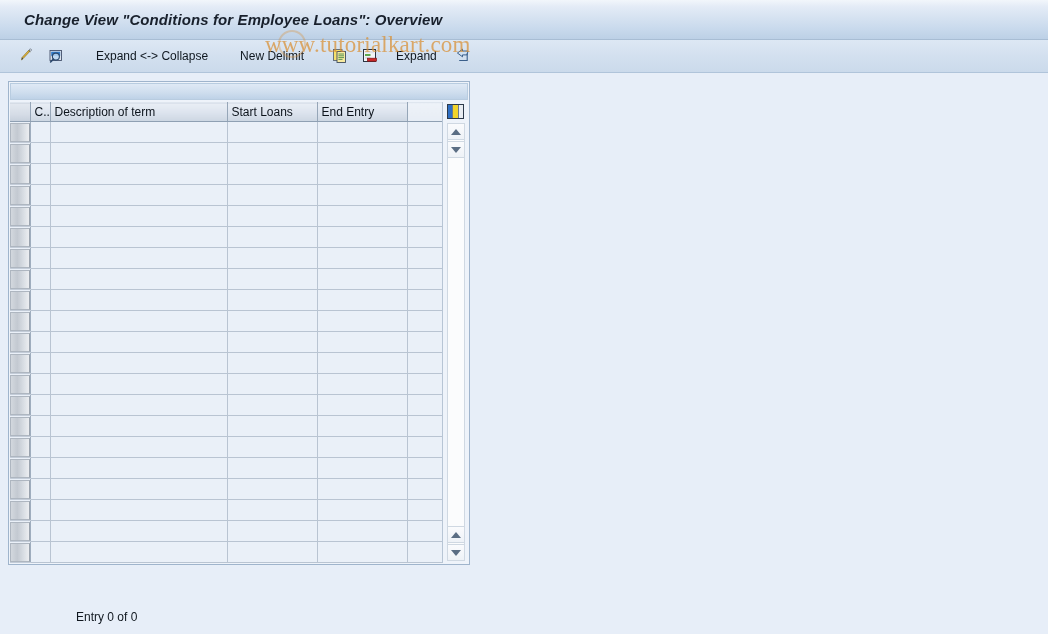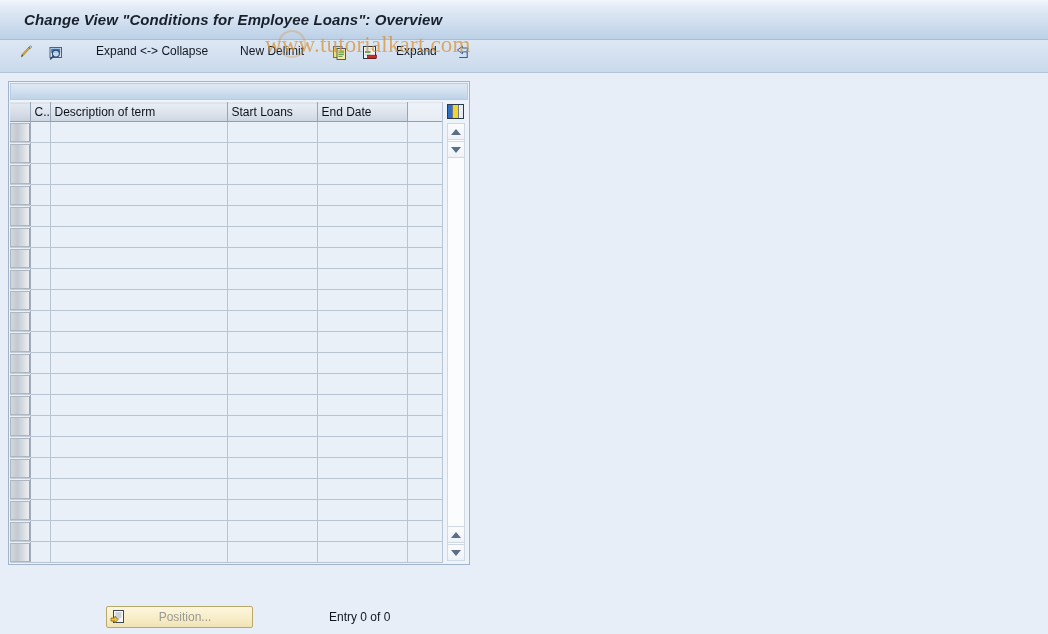--- a/index.html
+++ b/index.html
@@ -42,21 +42,21 @@
     background: linear-gradient(to bottom, #dde8f4 0%, #d3e0ef 50%, #cbdaeb 100%);
     border-bottom: 1px solid #b0c4da;
     display: flex;
     align-items: center;
     box-sizing: border-box;
     position: relative;
     z-index: 2;
   }
   .tb-item {
     display: flex;
-    align-items: flex-start;
+    align-items: center;
     height: 24px;
     padding: 0 4px;
     margin-left: 2px;
     border: 1px solid transparent;
     border-radius: 2px;
     cursor: default;
     white-space: nowrap;
   }
   .tb-item:first-child { margin-left: 12px; }
   .tb-label {
@@ -396,21 +396,21 @@
           <col style="width:90px">
           <col style="width:90px">
           <col>
         </colgroup>
         <thead>
           <tr>
             <th class="sel-th"></th>
             <th>C..</th>
             <th>Description of term</th>
             <th>Start Loans</th>
-            <th>End Date</th>
+            <th>End Entry</th>
             <th class="pad-th"></th>
           </tr>
         </thead>
         <tbody id="grid-body">
             <tr>
               <td class="sel-td">
                 <div class="sel-btn"></div>
               </td>
               <td></td>
               <td></td>
@@ -640,24 +640,14 @@
         </div>
       <div class="arw dn2">
           <span class="tri down"></span>
         </div>
     </div>
 
   </div>
 </div>
 
 <div class="footer">
-  <div class="pos-btn">
-    <span class="pos-icon">
-      <svg width="16" height="16" viewBox="0 0 16 16">
-        <rect x="3.5" y="1.5" width="10" height="12" fill="#f7f8fa" stroke="#3c4756" stroke-width="1"></rect>
-        <path d="M5.5 4 H11.5 M5.5 6 H11.5 M5.5 8 H11.5 M5.5 10 H9.5" stroke="#8d96a3" stroke-width="0.8"></path>
-        <path d="M1 9 L5 9 L5 7 L8 10.5 L5 14 L5 12 L1 12 Z" fill="#f2c23a" stroke="#8a6c12" stroke-width="0.8" stroke-linejoin="round"></path>
-      </svg>
-    </span>
-    <span class="pb-label">Position...</span>
-  </div>
   <div class="entry-text">Entry 0 of 0</div>
 </div>
 
 </body></html>

